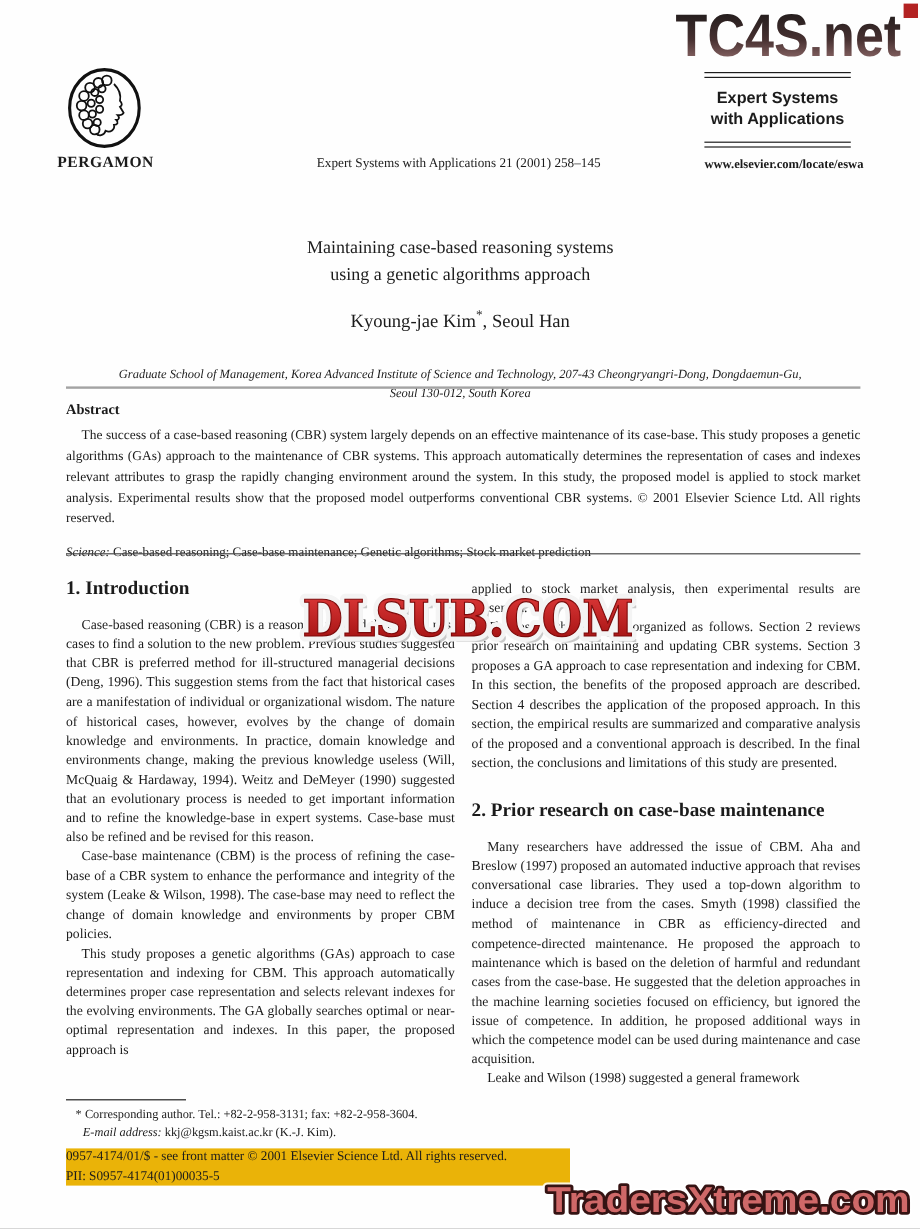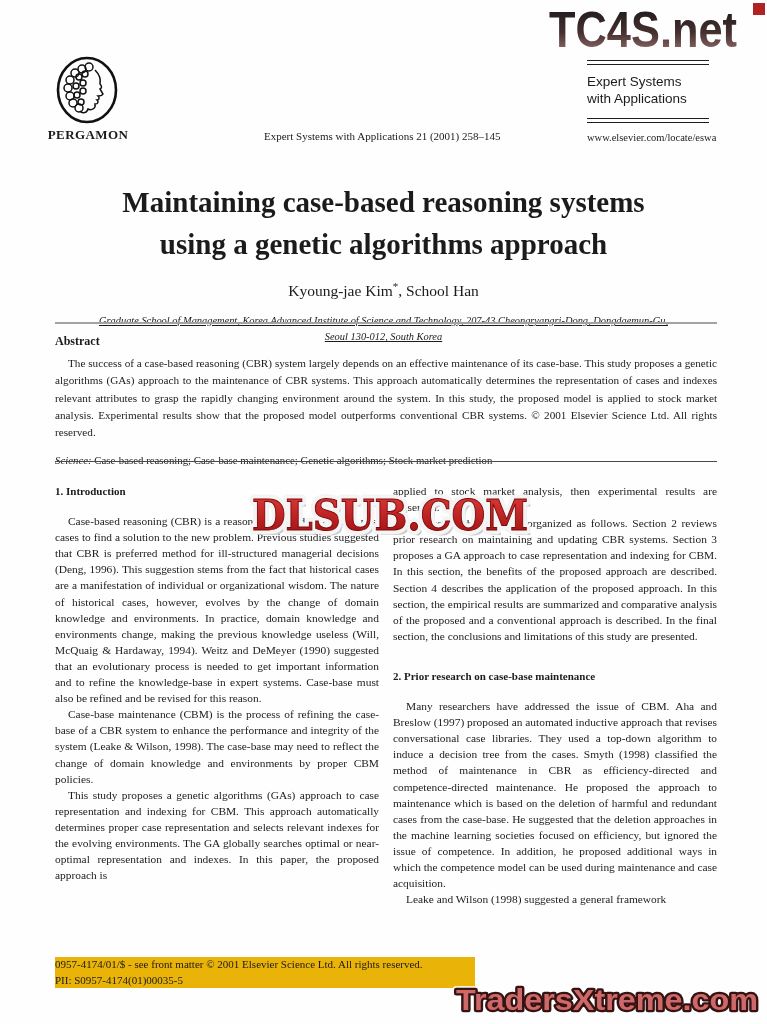--- a/index.html
+++ b/index.html
@@ -2,52 +2,52 @@
 <html><head>
 <meta charset="utf-8">
 <style>
   html,body{margin:0;padding:0;background:#9a9a9a;}
   .page{
     position:relative;width:767px;height:1024px;margin:0 auto;
     background:#fefefe;overflow:hidden;
     font-family:"Liberation Serif","DejaVu Serif",serif;color:#1b1b1b;
   }
   
-  .tc4s-wrap{position:absolute;top:2px;right:28px;width:190px;height:56px;}
+  .tc4s-wrap{position:absolute;top:2px;right:14px;width:190px;height:56px;}
   .corner-square{position:absolute;top:3px;right:2px;width:12px;height:12px;background:#b32222;}
   .logo-wrap{position:absolute;left:55px;top:56px;width:64px;height:70px;}
   .publisher{position:absolute;left:46px;top:127px;width:84px;text-align:center;
     font-weight:bold;font-size:13px;letter-spacing:.4px;}
   .journal-ref{position:absolute;left:264px;top:130px;font-size:11px;}
-  .right-head{position:absolute;top:60px;right:58px;width:122px;text-align:left;}
+  .right-head{position:absolute;top:60px;right:58px;width:122px;text-align:center;font-weight:bold;}
   .dbl-rule{height:3px;border-top:1.6px solid #1e1e1e;border-bottom:1.6px solid #1e1e1e;}
   .journal-name{font-family:"Liberation Sans","DejaVu Sans",sans-serif;
     font-size:13.5px;line-height:1.25;margin:9px 0 10px 0;white-space:nowrap;}
   .eswa-url{font-size:10.5px;margin-top:9px;white-space:nowrap;}
   
   .title-block{position:absolute;left:0;top:181px;width:100%;text-align:center;}
-  .article-title{font-size:29px;line-height:1.45;font-weight:bold;margin:0;}
+  .article-title{font-size:15px;line-height:1.45;font-weight:normal;margin:16px;}
   .authors{font-size:15.5px;margin-top:15px;}
   .authors sup{font-size:11px;}
-  .affiliation{font-size:10.4px;font-style:italic;line-height:1.55;margin-top:13px;text-decoration:underline;}
+  .affiliation{font-size:10.4px;font-style:italic;line-height:1.55;margin-top:28px;}
   
   .rule-top-abstract{position:absolute;left:55px;right:50px;top:322px;border-top:2px solid #a3a3a3;}
   .rule-bottom-abstract{position:absolute;left:55px;right:50px;top:461px;border-top:1.5px solid #4a4a4a;}
   
   .abstract{position:absolute;left:55px;right:50px;top:334px;}
   .abstract-heading{font-weight:bold;font-size:12px;}
   .abstract-text{font-size:11.2px;line-height:17.3px;text-align:justify;
     text-indent:13px;margin-top:6px;}
   .keywords-line{font-size:10.8px;margin-top:13px;}
   .keywords-label{font-style:italic;}
   
   .columns{position:absolute;left:55px;top:483px;width:662px;display:flex;gap:14px;
     font-size:11.4px;line-height:16.1px;text-align:justify;}
   .col{width:324px;}
-  .sec-heading{font-weight:bold;font-size:11px;text-align:left;margin:0 0 14px 0;}
+  .sec-heading{font-weight:bold;font-size:16px;text-align:left;margin:0 0 14px 0;}
   .sec-heading.mid{margin:24px 0 14px 0;}
   .col p{margin:0;text-indent:13px;}
   .col p.no-indent{text-indent:0;}
   
   .footnote{position:absolute;left:55px;top:911px;width:352px;background:#fefefe;
     font-size:10.3px;line-height:15px;padding-top:5px;}
   .fn-rule{width:100px;border-top:1.2px solid #222;margin-bottom:5px;}
   .fn-line1{padding-left:8px;}
   .fn-line2{padding-left:14px;}
   .email-label{font-style:italic;}
@@ -114,21 +114,21 @@
     <div class="dbl-rule"></div>
     <div class="eswa-url">www.elsevier.com/locate/eswa</div>
   </div>
 
   <div class="title-block">
     <h1 class="article-title">
       <span>Maintaining case-based reasoning systems</span><br>
       <span>using a genetic algorithms approach</span>
     </h1>
     <div class="authors">
-      <span>Kyoung-jae Kim</span><sup>*</sup><span>, School Han</span>
+      <span>Kyoung-jae Kim</span><sup>*</sup><span>, Seoul Han</span>
     </div>
     <div class="affiliation">
       <span>Graduate School of Management, Korea Advanced Institute of Science and Technology, 207-43 Cheongryangri-Dong, Dongdaemun-Gu,</span><br>
       <span>Seoul 130-012, South Korea</span>
     </div>
   </div>
 
   <div class="rule-top-abstract"></div>
 
   <div class="abstract">
@@ -150,20 +150,29 @@
     </div>
     <div class="col">
       <p class="no-indent">applied to stock market analysis, then experimental results are presented.</p>
       <p>The rest of this paper is organized as follows. Section 2 reviews prior research on maintaining and updating CBR systems. Section 3 proposes a GA approach to case representation and indexing for CBM. In this section, the benefits of the proposed approach are described. Section 4 describes the application of the proposed approach. In this section, the empirical results are summarized and comparative analysis of the proposed and a conventional approach is described. In the final section, the conclusions and limitations of this study are presented.</p>
       <div class="sec-heading mid">2. Prior research on case-base maintenance</div>
       <p>Many researchers have addressed the issue of CBM. Aha and Breslow (1997) proposed an automated inductive approach that revises conversational case libraries. They used a top-down algorithm to induce a decision tree from the cases. Smyth (1998) classified the method of maintenance in CBR as efficiency-directed and competence-directed maintenance. He proposed the approach to maintenance which is based on the deletion of harmful and redundant cases from the case-base. He suggested that the deletion approaches in the machine learning societies focused on efficiency, but ignored the issue of competence. In addition, he proposed additional ways in which the competence model can be used during maintenance and case acquisition.</p>
       <p>Leake and Wilson (1998) suggested a general framework</p>
     </div>
   </div>
 
+  <div class="footnote">
+    <div class="fn-rule"></div>
+    <div class="fn-line1">
+      <span>*</span><span> Corresponding author. Tel.: +82-2-958-3131; fax: +82-2-958-3604.</span>
+    </div>
+    <div class="fn-line2">
+      <span class="email-label">E-mail address:</span><span> kkj@kgsm.kaist.ac.kr (K.-J. Kim).</span>
+    </div>
+  </div>
 
   <div class="footer-ids">
     <div>0957-4174/01/$ - see front matter © 2001 Elsevier Science Ltd. All rights reserved.</div>
     <div>PII: S0957-4174(01)00035-5</div>
   </div>
 
   <div class="wm-dlsub">
     <svg width="300" height="62" viewBox="0 0 300 62">
       <defs>
         <linearGradient id="dlgrad" x1="0" y1="0" x2="0" y2="1">

